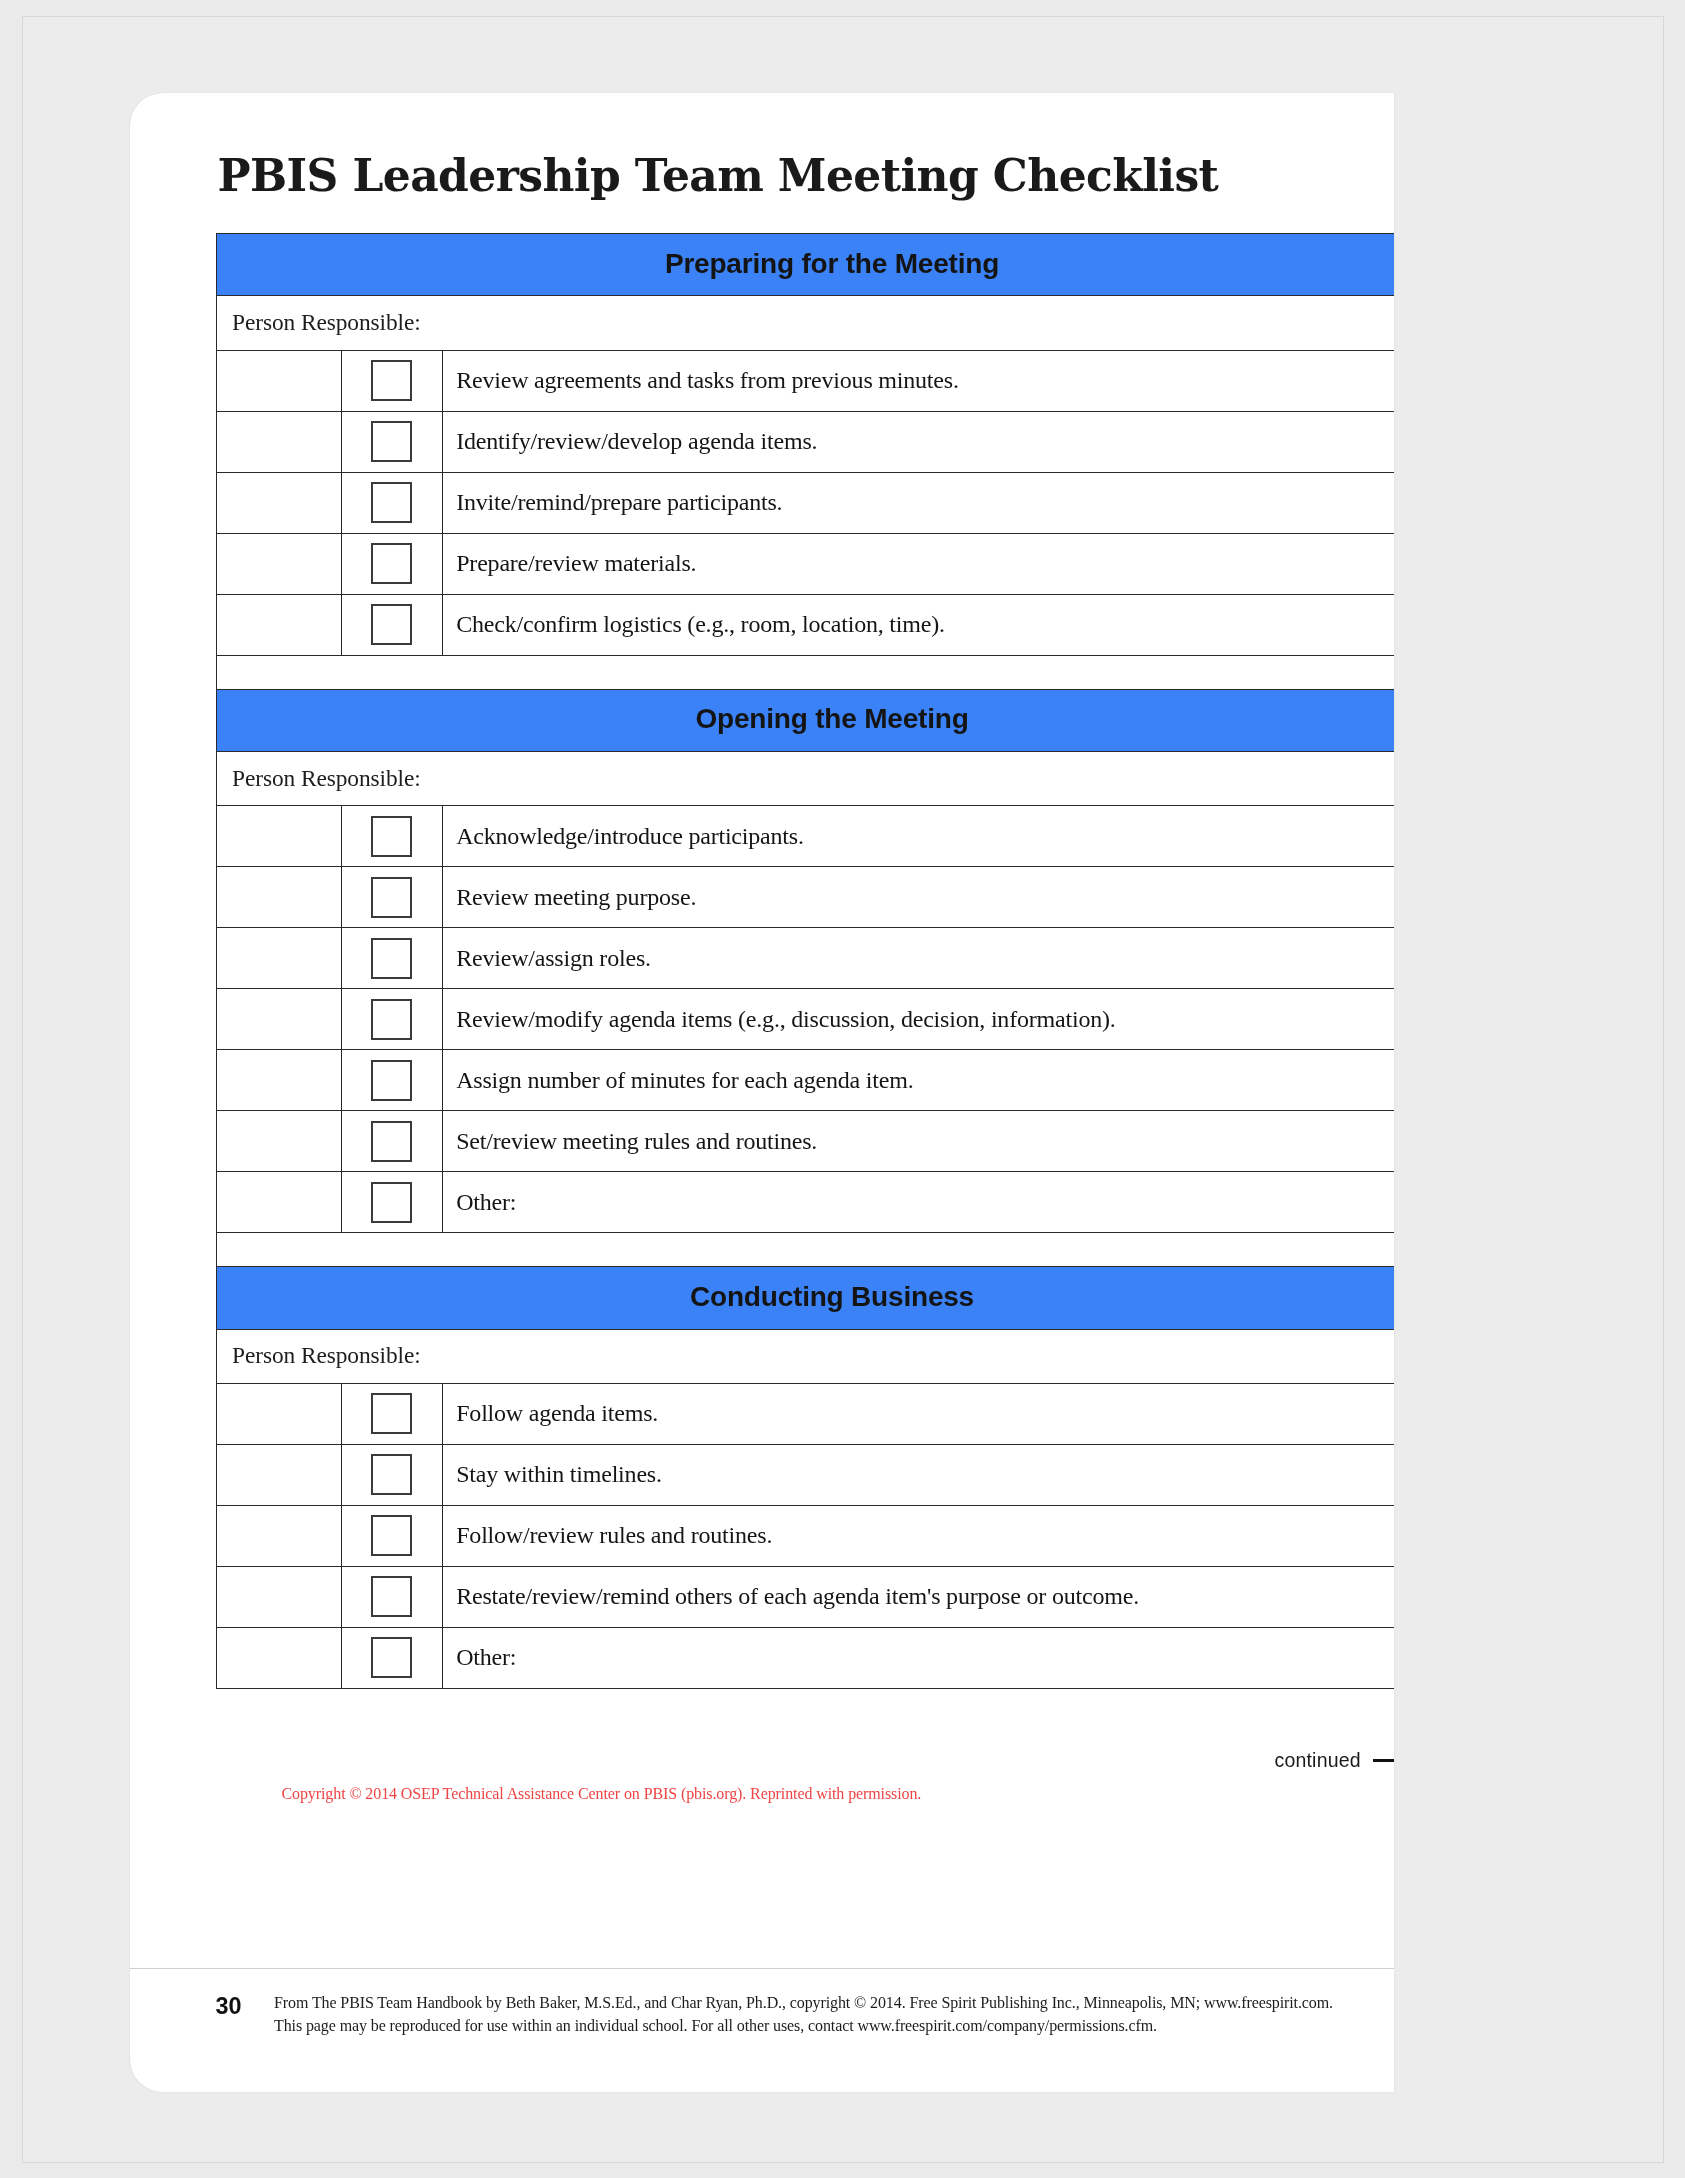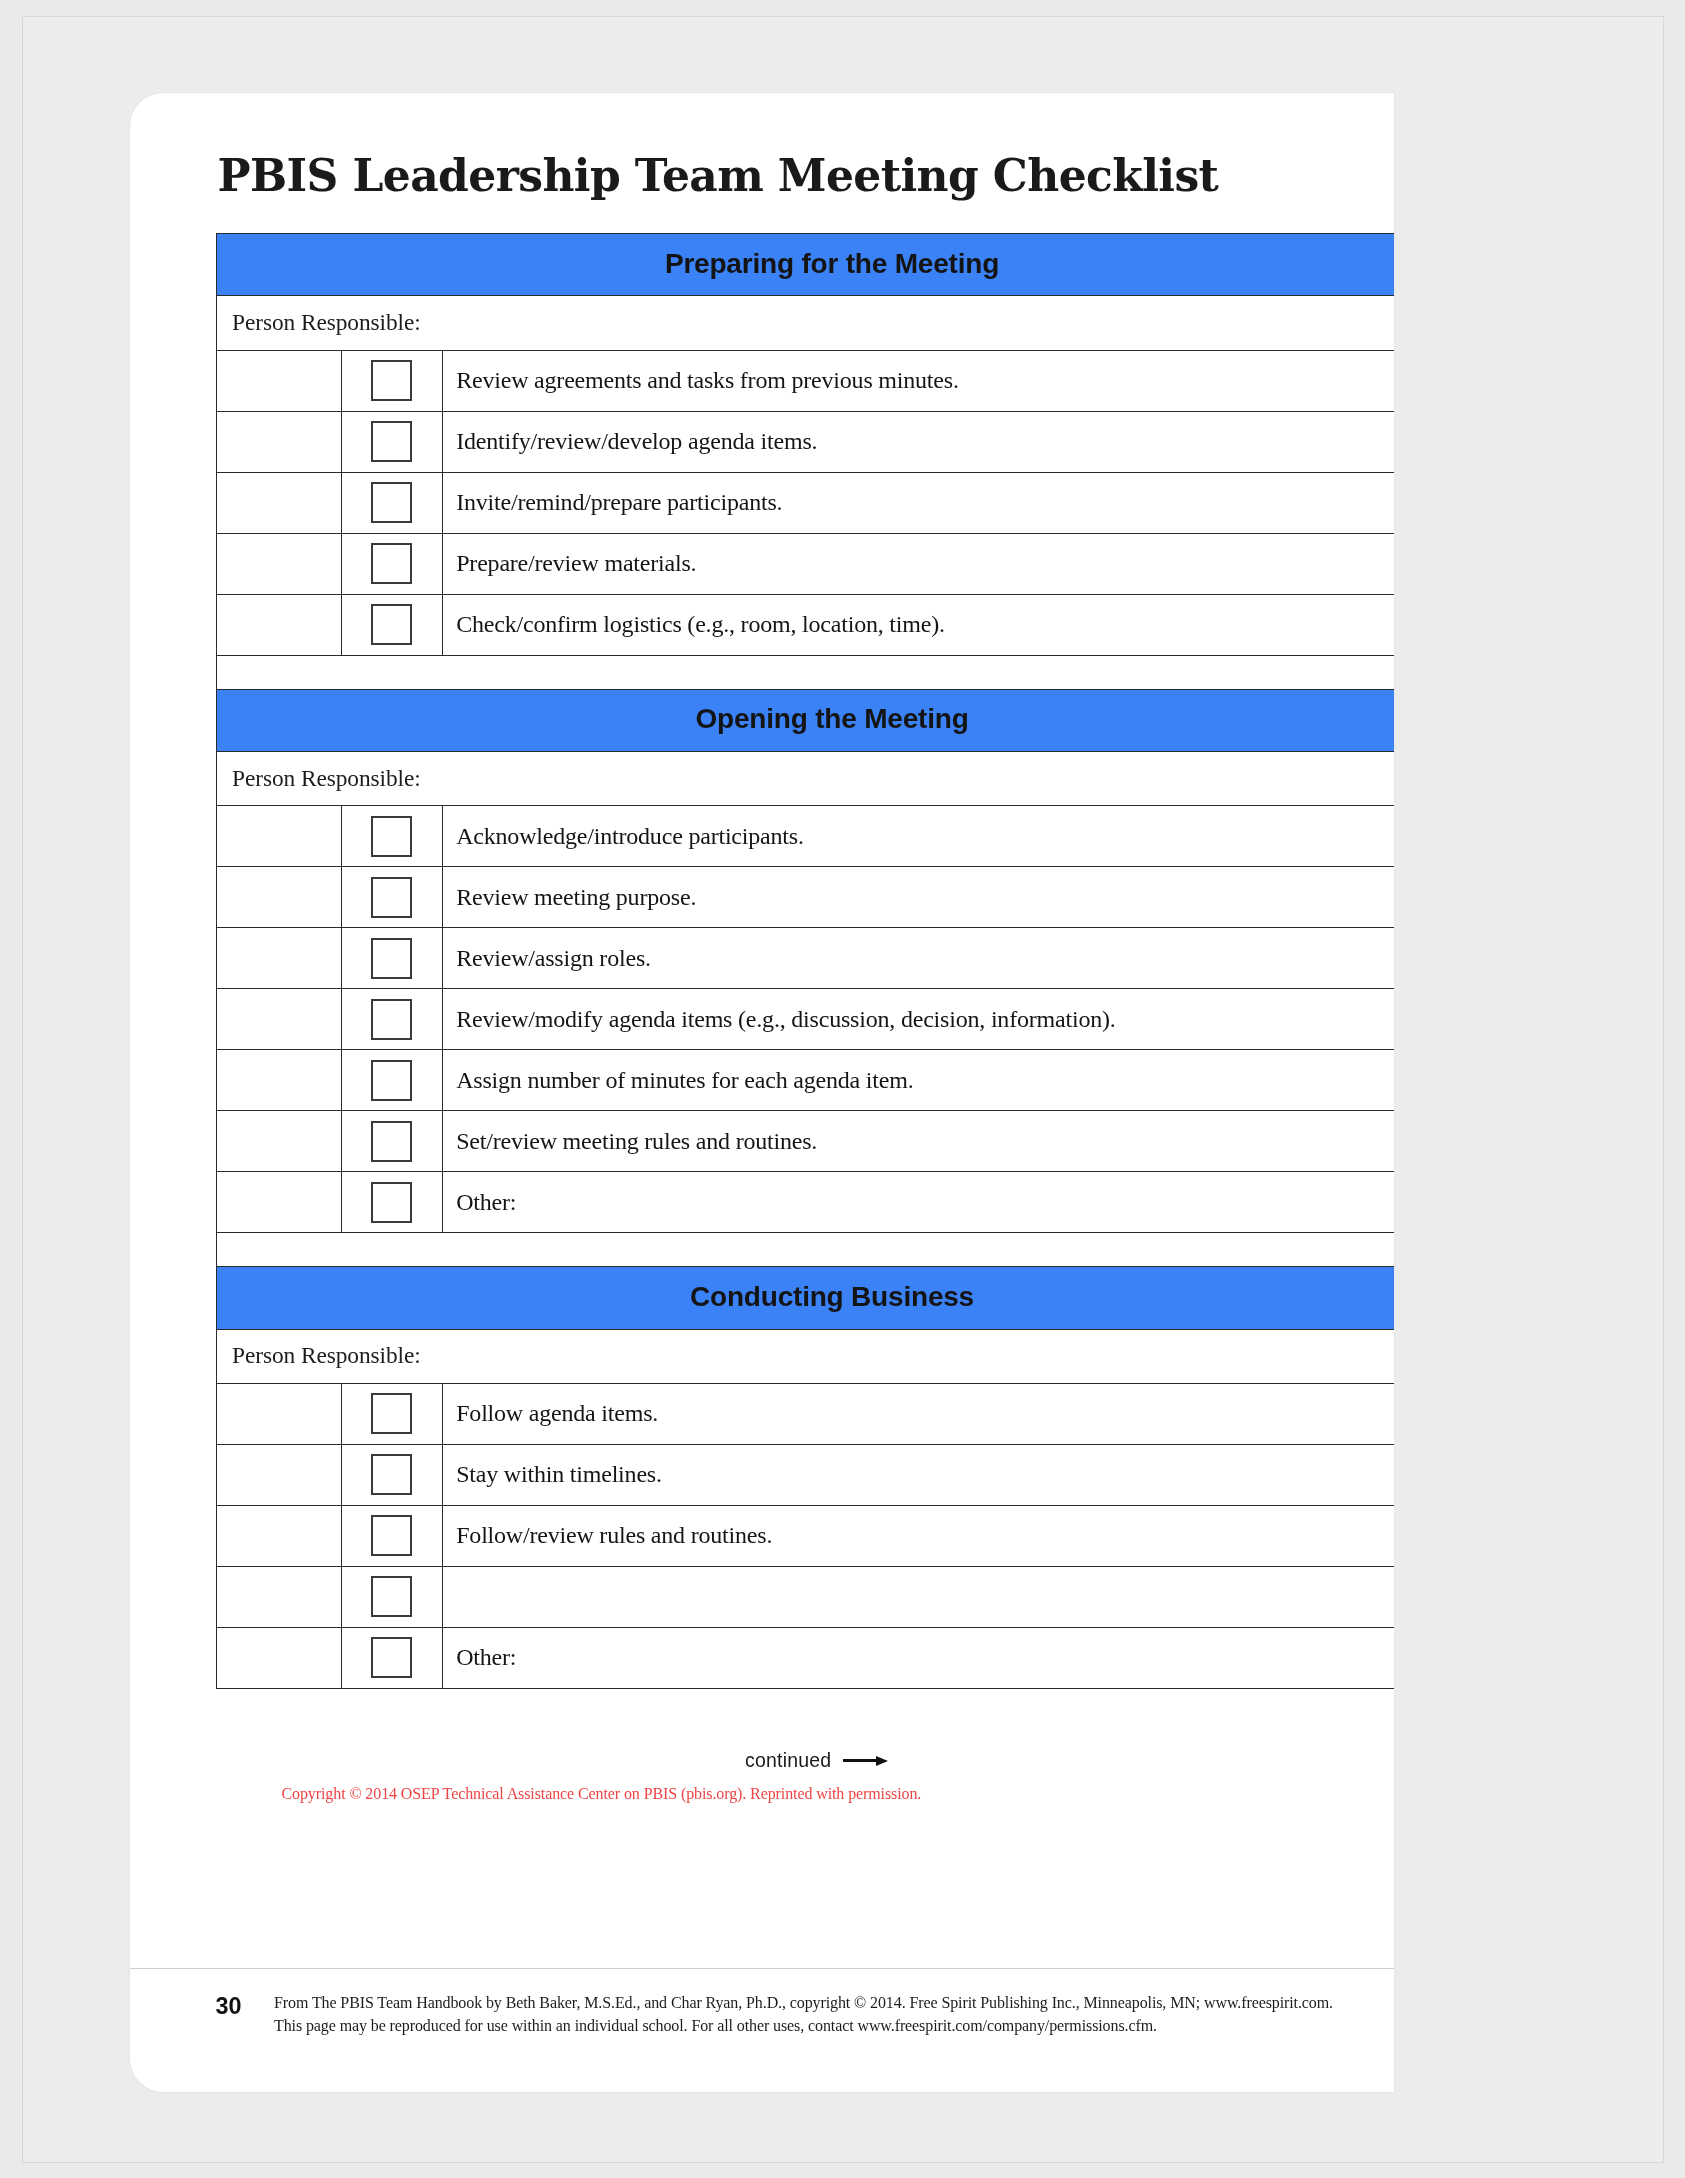--- a/index.html
+++ b/index.html
@@ -126,21 +126,21 @@
   }
   .continued {
     margin-top: 60px;
     text-align: right;
     padding-right: 37px;
     font-family: "Liberation Sans", sans-serif;
     font-size: 19.5px;
     color: #1a1a1a;
     letter-spacing: 0.2px;
     display: flex;
-    justify-content: center;
+    justify-content: flex-end;
     align-items: center;
     gap: 11.7px;
   }
   .arrow-right {
     display: inline-block;
     width: 45px;
     height: 9.8px;
     position: relative;
   }
   .arrow-right::before {
@@ -326,20 +326,21 @@
             <div class="check-cell">
                 <span class="checkbox"></span>
               </div>
             <div class="task-cell">Follow/review rules and routines.</div>
           </div>
           <div class="item-row">
             <div class="resp-cell"></div>
             <div class="check-cell">
                 <span class="checkbox"></span>
               </div>
+            <div class="task-cell">Restate/review/remind others of each agenda item's purpose or outcome.</div>
           </div>
           <div class="item-row">
             <div class="resp-cell"></div>
             <div class="check-cell">
                 <span class="checkbox"></span>
               </div>
             <div class="task-cell">Other:</div>
           </div>
         </div>
 

